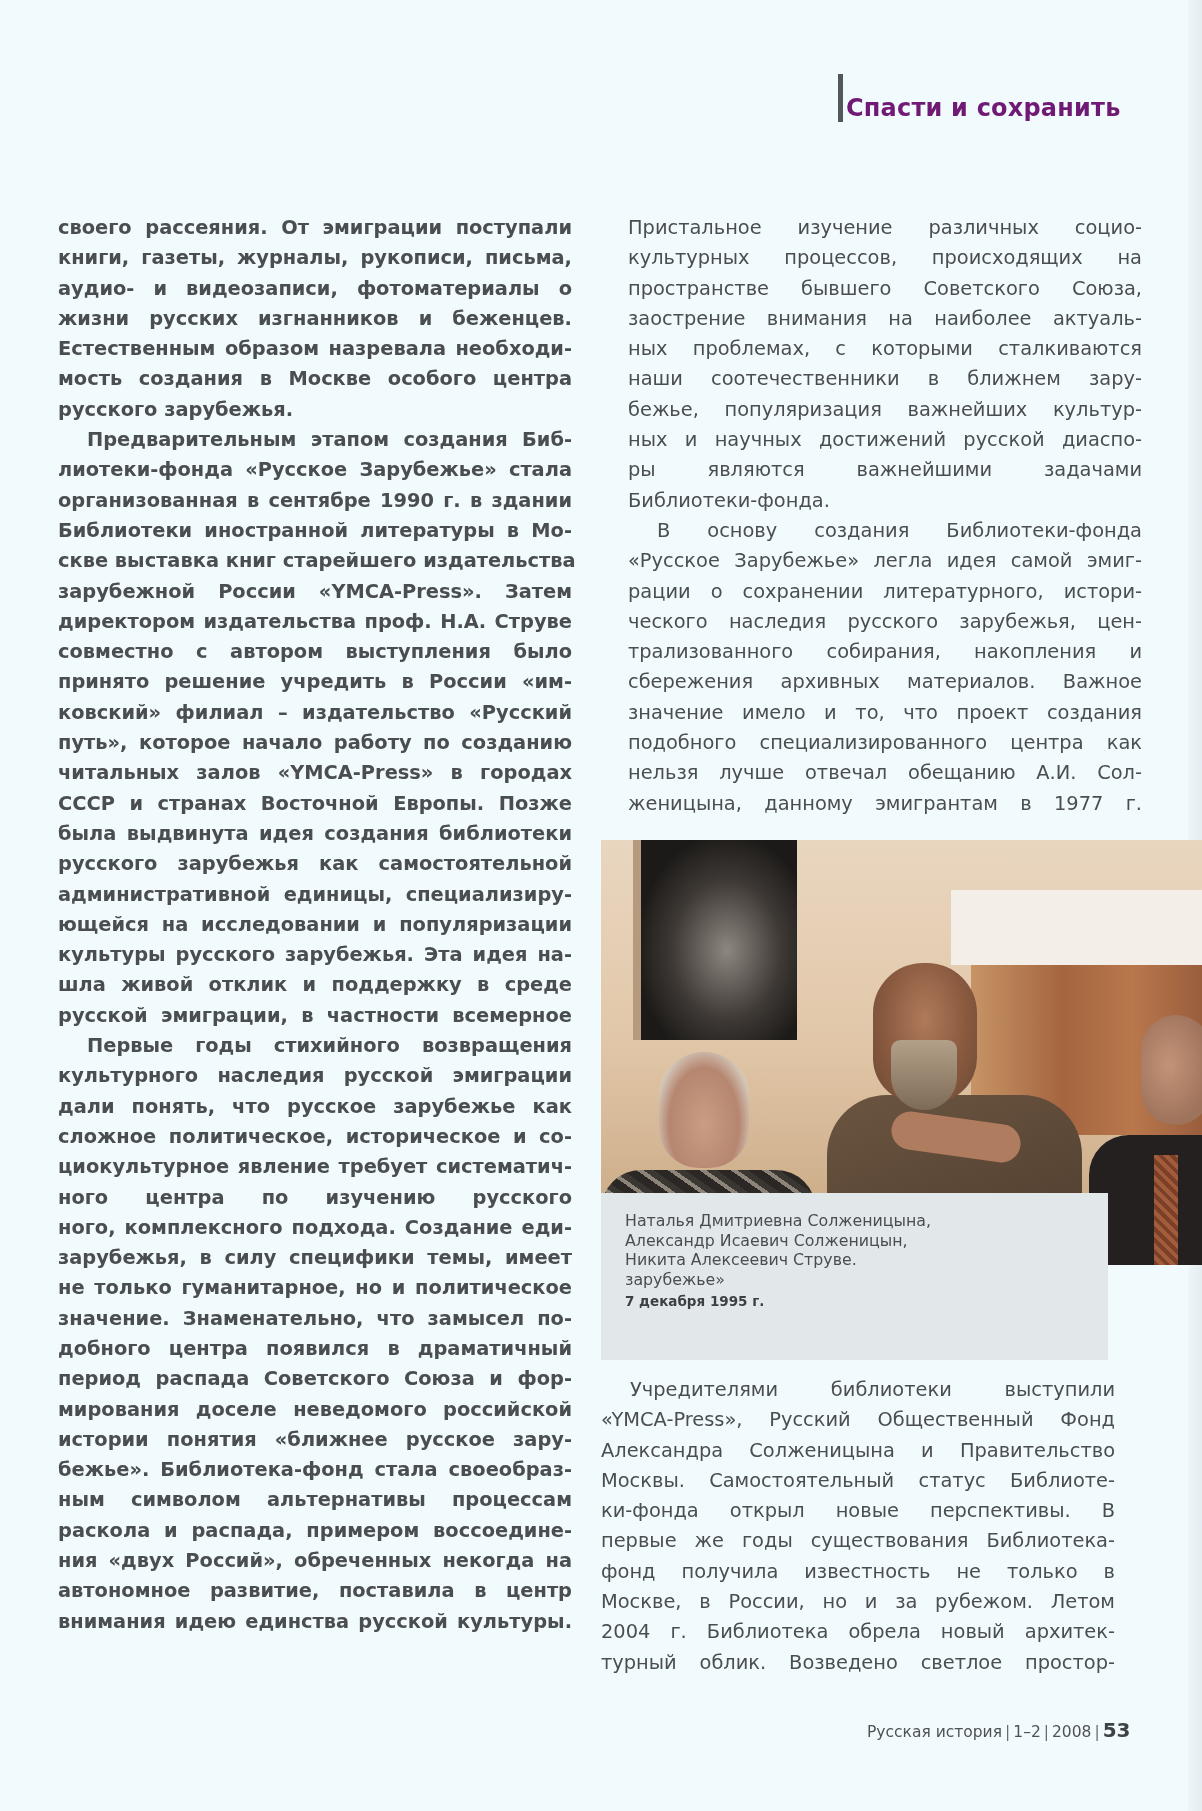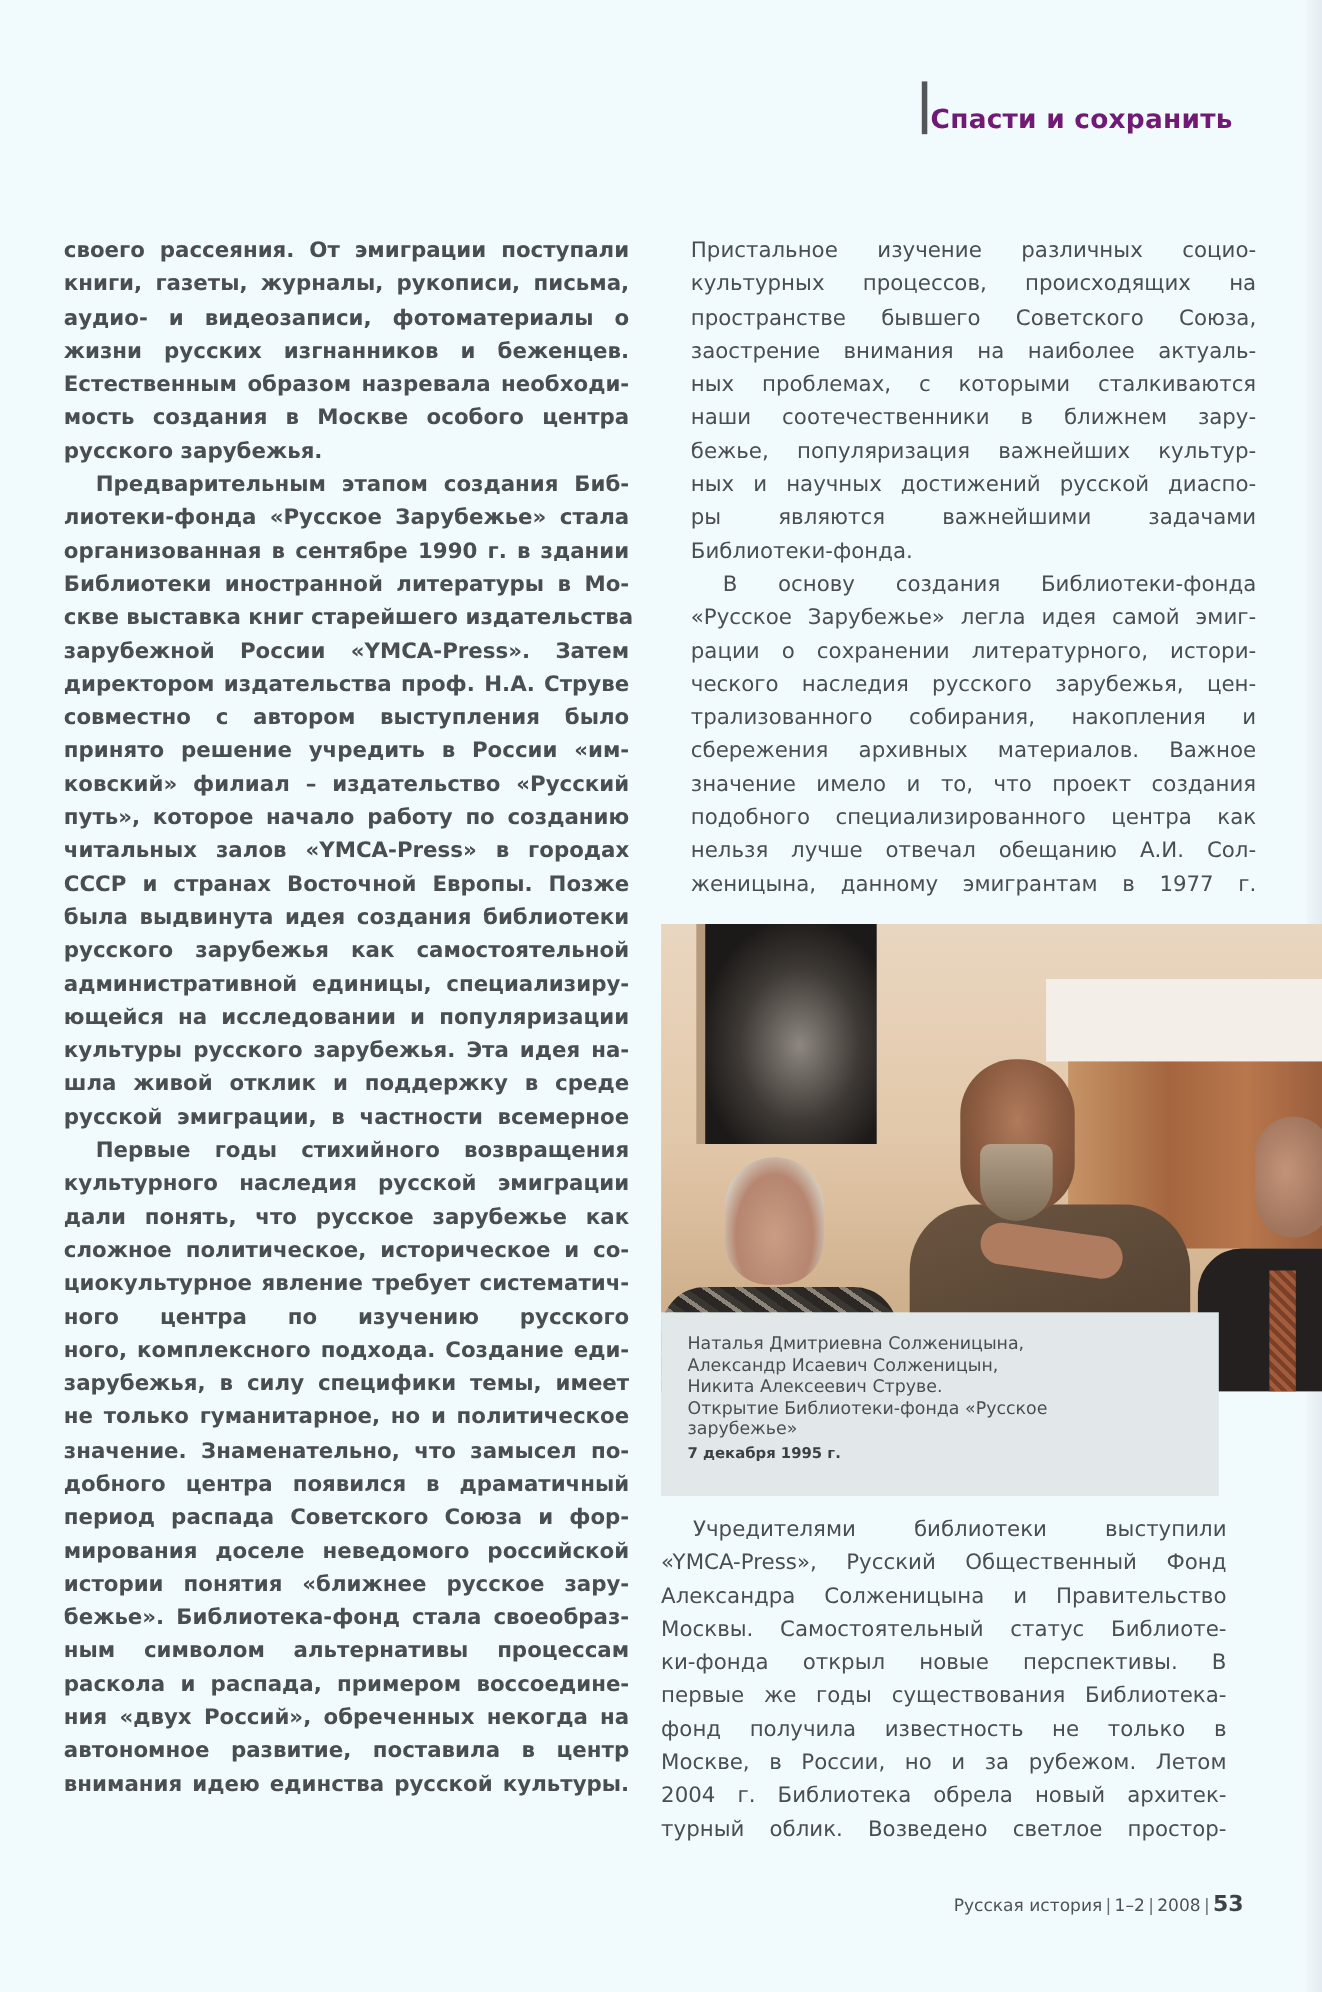--- a/index.html
+++ b/index.html
@@ -216,21 +216,20 @@
   <div class="hand"></div>
   <div class="man2-body"></div>
   <div class="man2-head"></div>
   <div class="man2-tie"></div>
 </div>
 
 <div class="caption">
   <span class="cap-line">Наталья Дмитриевна Солженицына,</span>
   <span class="cap-line">Александр Исаевич Солженицын,</span>
   <span class="cap-line">Никита Алексеевич Струве.</span>
-  <span class="cap-line">Открытие Библиотеки-фонда «Русское</span>
   <span class="cap-line">зарубежье»</span>
   <span class="cap-date">7 декабря 1995 г.</span>
 </div>
 
 <div class="column" id="col-right-bottom">
   <span class="line indent">Учредителями библиотеки выступили</span>
   <span class="line">«YMCA-Press», Русский Общественный Фонд</span>
   <span class="line">Александра Солженицына и Правительство</span>
   <span class="line">Москвы. Самостоятельный статус Библиоте-</span>
   <span class="line">ки-фонда открыл новые перспективы. В</span>

